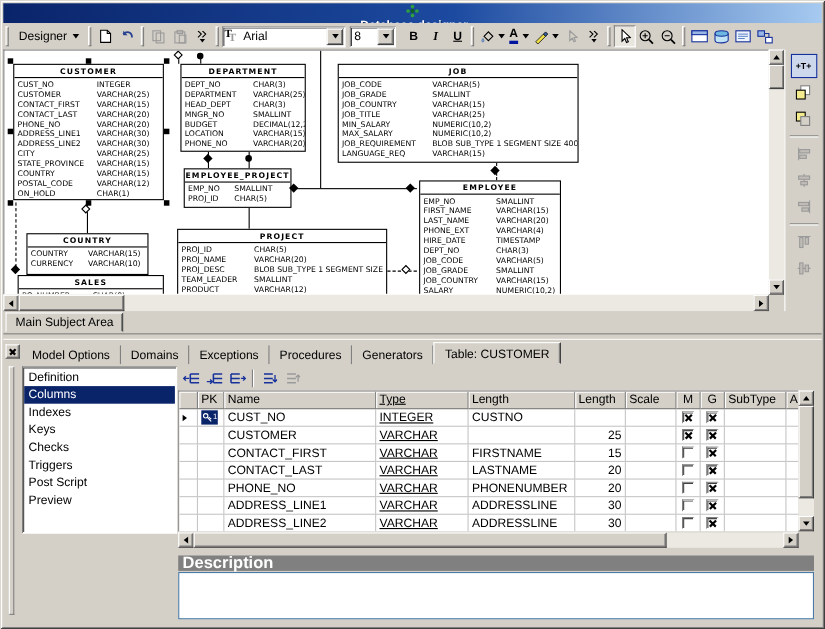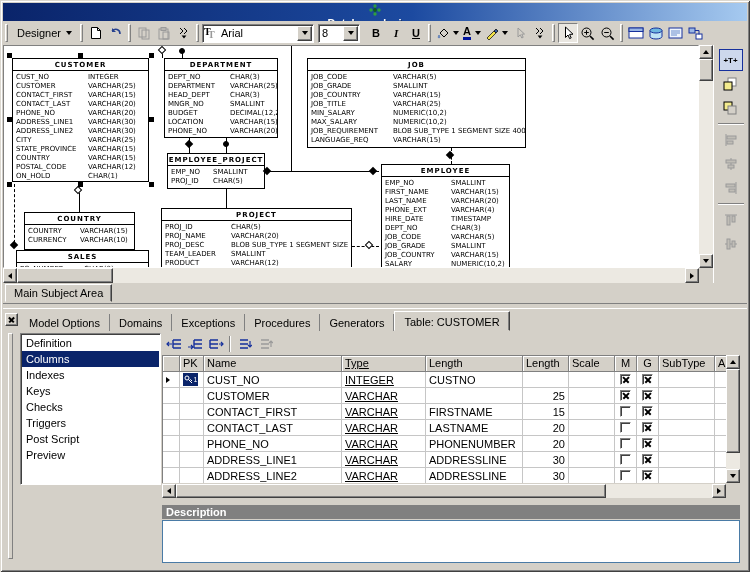--- a/index.html
+++ b/index.html
@@ -145,21 +145,21 @@
   .keybadge { width:15px; height:13px; background:#0a246a; display:flex; align-items:center;
     justify-content:center; color:#fff; font-size:7px; gap:1px; }
   .cb { width:11px; height:11px; background:#fff; position:relative;
     border:1px solid; border-color:#808080 #fff #fff #808080; box-shadow: inset 1px 1px 0 #404040; }
   .cb.on::before, .cb.on::after { content:""; position:absolute; left:0.5px; top:3.6px; width:8px;
     height:1.6px; background:#000; }
   .cb.on::before { transform:rotate(45deg);} .cb.on::after { transform:rotate(-45deg);}
 
   
   .descHead { position:absolute; left:159px; top:196px; width:578px; height:14px; background:#808080;
-    color:#fff; font-weight:bold; font-size:11px; padding-left:4px; line-height:14px; }
+    color:#fff; font-weight:bold; font-size:15px; padding-left:4px; line-height:14px; }
   .descBox { position:absolute; left:159px; top:211px; width:578px; height:43px; background:#fff;
     border:1px solid #4a7ba6; }
 </style>
 </head>
 <body>
 
 <div id="win">
 
   <div class="titlebar">
     <span style="display:flex">

